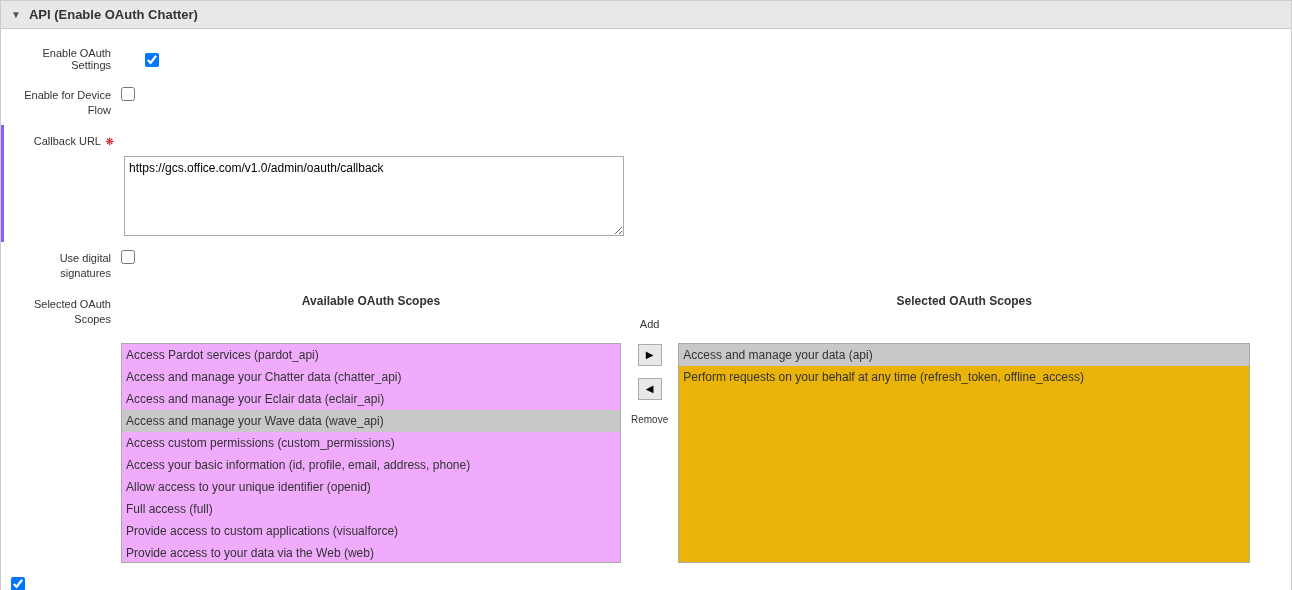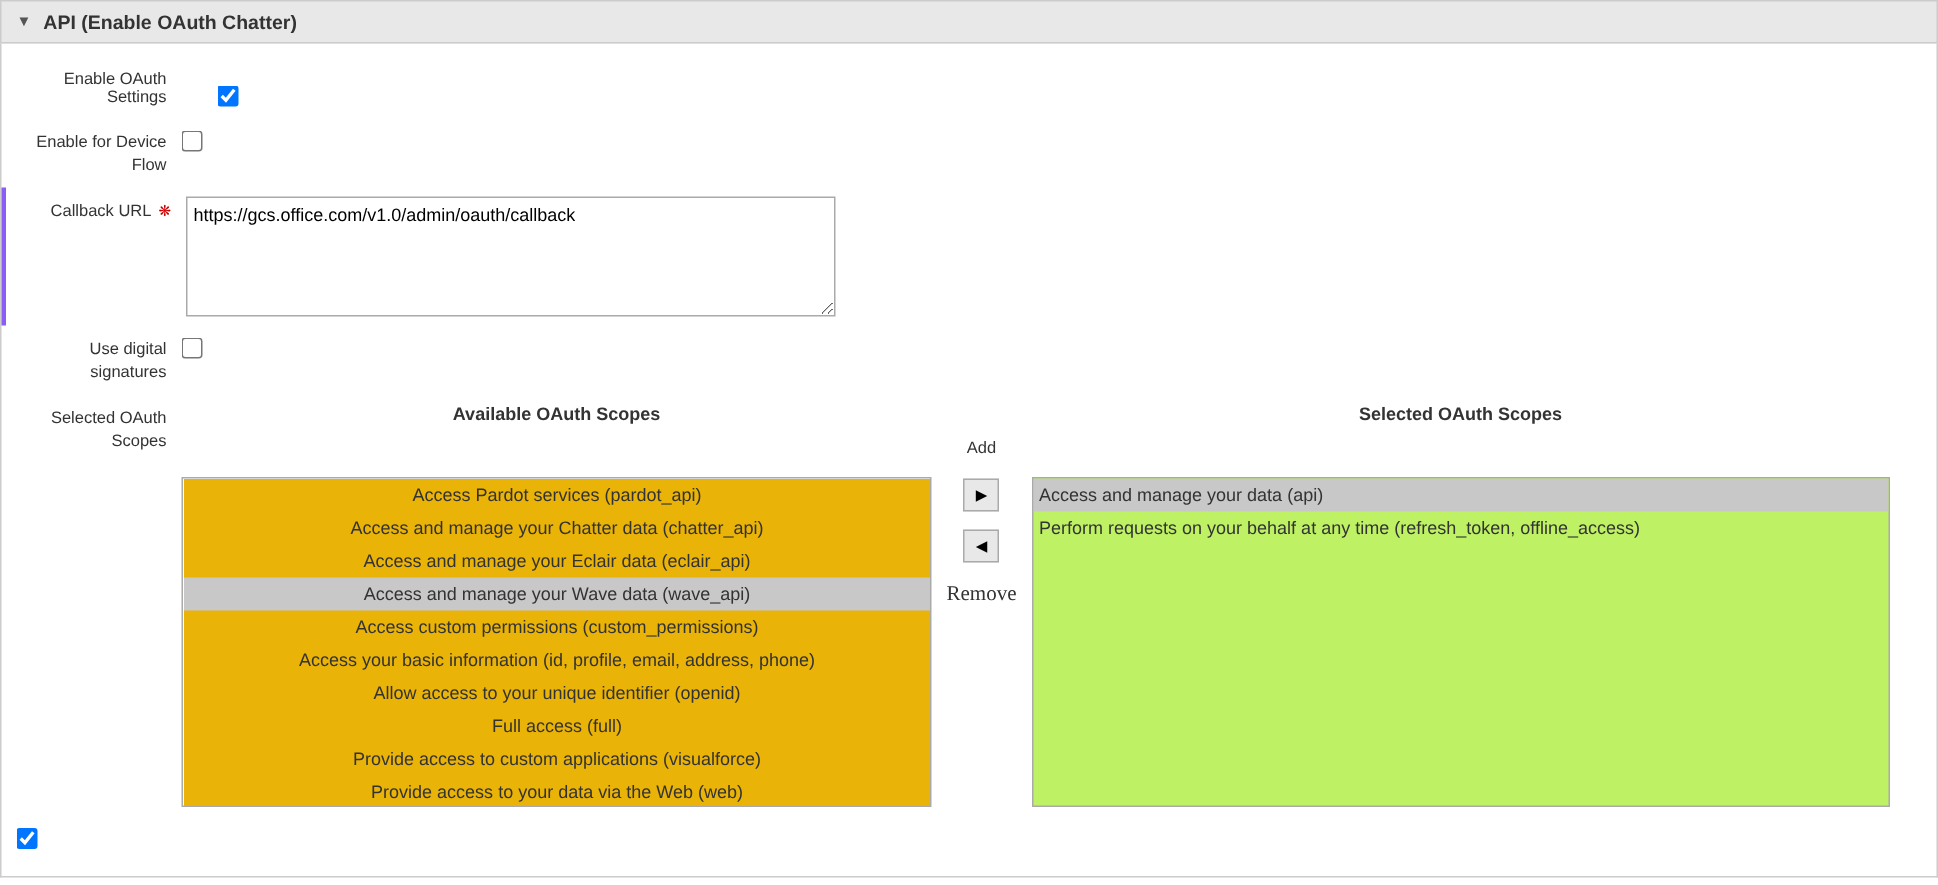--- a/index.html
+++ b/index.html
@@ -66,27 +66,28 @@
     }
 
     input[type="checkbox"] {
       width: 14px;
       height: 14px;
       margin-top: 2px;
       cursor: pointer;
     }
 
     textarea {
-      width: 433px;
+      width: 500px;
       height: 80px;
       border: 1px solid #aaa;
       font-size: 12px;
       padding: 4px;
       resize: vertical;
       font-family: Arial, sans-serif;
+      margin-top: 25px;
     }
 
     .scopes-row {
       display: flex;
       align-items: flex-start;
       padding: 6px 10px;
     }
 
     .scopes-label {
       width: 110px;
@@ -115,30 +116,29 @@
 
     .scope-list-label {
       font-weight: bold;
       font-size: 12px;
       margin-bottom: 4px;
       text-align: center;
     }
 
     .scope-list {
       border: 1px solid #aaa;
-      background: #eab308;
+      background: #f0abfc;
       overflow-y: scroll;
       width: 500px;
       height: 220px;
-      text-align: center;
     }
 
     .scope-list-selected {
       border: 1px solid #aaa;
-      background: #bef264;
+      background: #eab308;
       overflow-y: scroll;
       width: 572px;
       height: 220px;
     }
 
     .scope-item {
       padding: 2px 4px;
       cursor: pointer;
       white-space: nowrap;
       font-size: 12px;
@@ -175,38 +175,37 @@
       background: #e8e8e8;
       border: 1px solid #aaa;
       cursor: pointer;
       display: flex;
       align-items: center;
       justify-content: center;
       font-size: 10px;
     }
 
     .remove-label {
-      font-size: 14px;
+      font-size: 10px;
       text-align: left;
       margin-top: 2px;
-      font-family: Liberation Serif, serif;
     }
 
     .selected-scopes-section {
       display: flex;
       flex-direction: column;
     }
 
     .red-border-left {
       border-left: 3px solid #8b5cf6;
     }
 
     .enable-oauth-row {
       display: flex;
-      align-items: flex-end;
+      align-items: center;
       padding: 8px 10px;
       gap: 24px;
     }
 
     .enable-oauth-label {
       width: 110px;
       min-width: 110px;
       text-align: right;
       padding-right: 10px;
       font-size: 11px;

